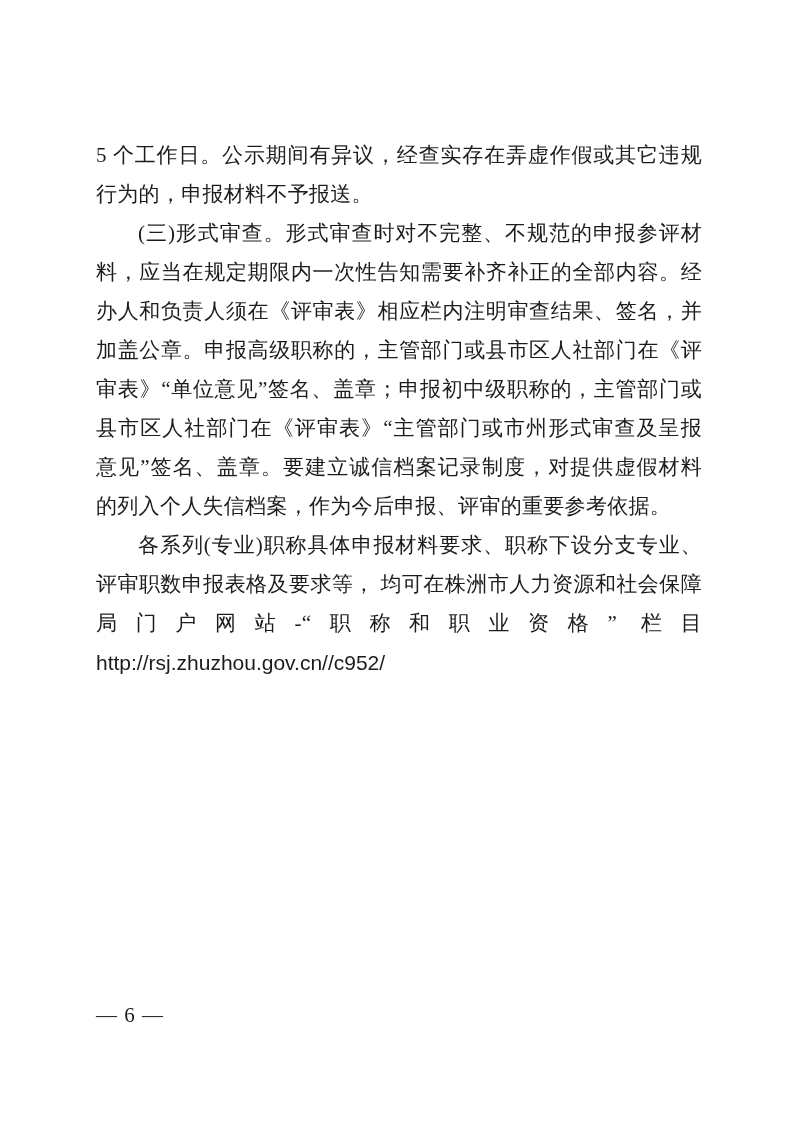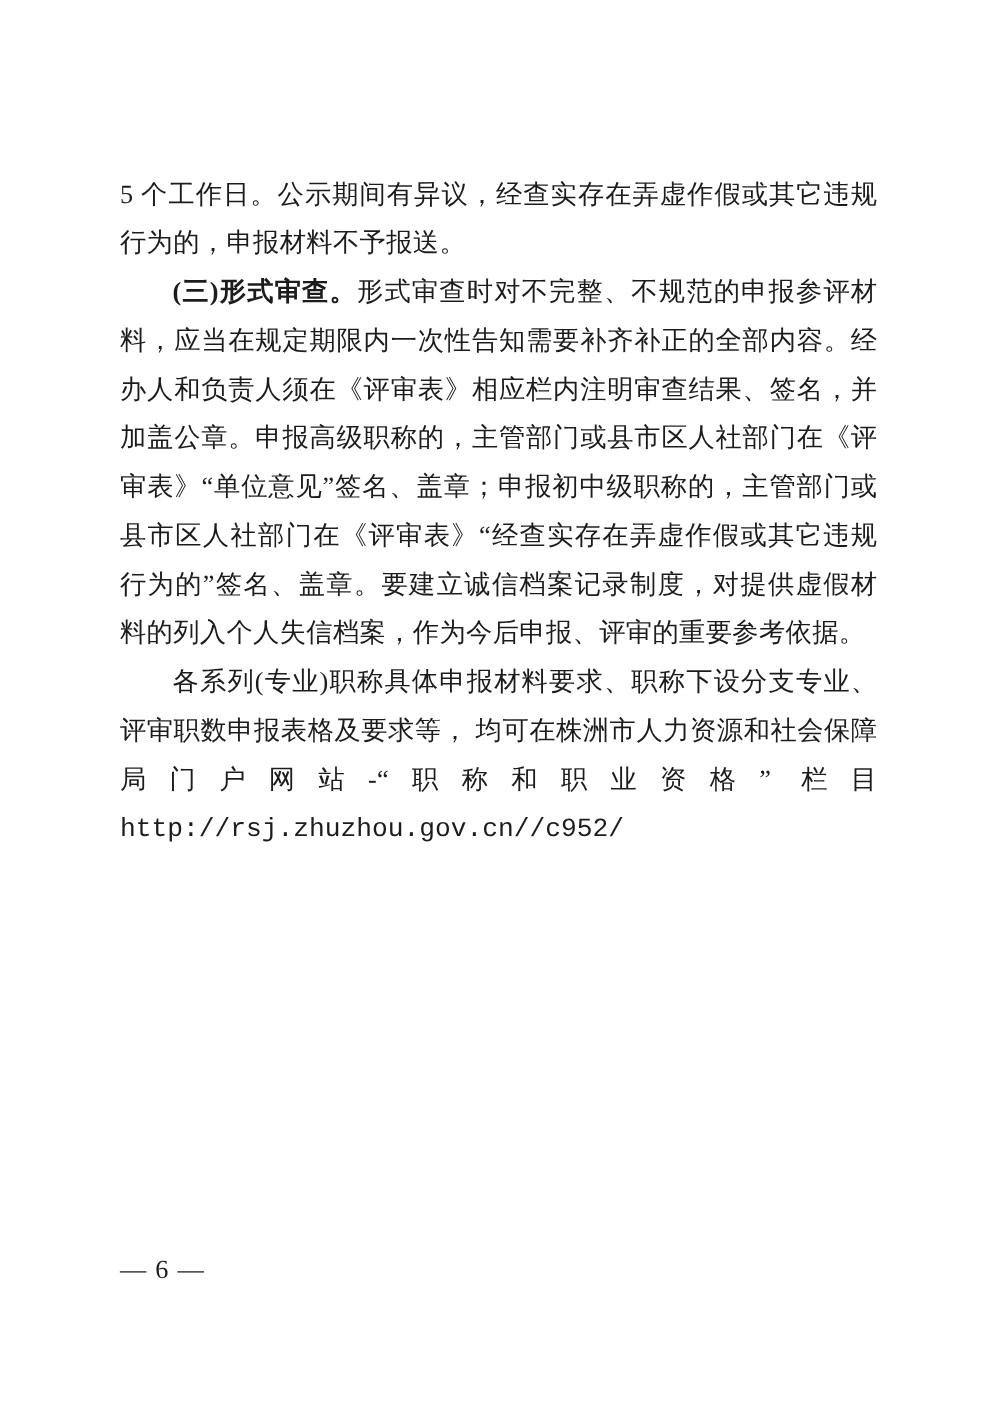--- a/index.html
+++ b/index.html
@@ -26,24 +26,24 @@
     margin: 0;
     font-size: 21px;
     line-height: 39px;
     text-align: justify;
     letter-spacing: 0.3px;
   }
   .para.indent {
     text-indent: 2em;
   }
   .head-run {
-    font-weight: bold;
+    font-weight: normal;
   }
   .url-run {
-    font-family: Liberation Mono, monospace;
+    font-family: Liberation Sans, sans-serif;
     letter-spacing: 0;
   }
   .page-footer {
     position: absolute;
     left: 96px;
     top: 1000px;
     font-size: 21px;
     line-height: 30px;
     letter-spacing: 1px;
     color: #1c1c1c;
@@ -51,21 +51,21 @@
 </style>
 </head>
 <body>
 
 <div class="page">
   <div class="doc-body">
 
     <p class="para"><span>5 个工作日。公示期间有异议，经查实存在弄虚作假或其它违规行为的，申报材料不予报送。</span></p>
 
 
-    <p class="para indent"><span class="head-run">(三)形式审查。</span><span>形式审查时对不完整、不规范的申报参评材料，应当在规定期限内一次性告知需要补齐补正的全部内容。经办人和负责人须在《评审表》相应栏内注明审查结果、签名，并加盖公章。申报高级职称的，主管部门或县市区人社部门在《评审表》“单位意见”签名、盖章；申报初中级职称的，主管部门或县市区人社部门在《评审表》“经查实存在弄虚作假或其它违规行为的”签名、盖章。要建立诚信档案记录制度，对提供虚假材料的列入个人失信档案，作为今后申报、评审的重要参考依据。</span></p>
+    <p class="para indent"><span class="head-run">(三)形式审查。</span><span>形式审查时对不完整、不规范的申报参评材料，应当在规定期限内一次性告知需要补齐补正的全部内容。经办人和负责人须在《评审表》相应栏内注明审查结果、签名，并加盖公章。申报高级职称的，主管部门或县市区人社部门在《评审表》“单位意见”签名、盖章；申报初中级职称的，主管部门或县市区人社部门在《评审表》“主管部门或市州形式审查及呈报意见”签名、盖章。要建立诚信档案记录制度，对提供虚假材料的列入个人失信档案，作为今后申报、评审的重要参考依据。</span></p>
 
 
     <p class="para indent"><span>各系列(专业)职称具体申报材料要求、职称下设分支专业、评审职数申报表格及要求等， 均可在株洲市人力资源和社会保障局门户网站-“职称和职业资格” 栏目 </span><span class="url-run">http://rsj.zhuzhou.gov.cn//c952/</span></p>
 
   </div>
 
   <div class="page-footer">— 6 —</div>
 </div>
 
 </body></html>

